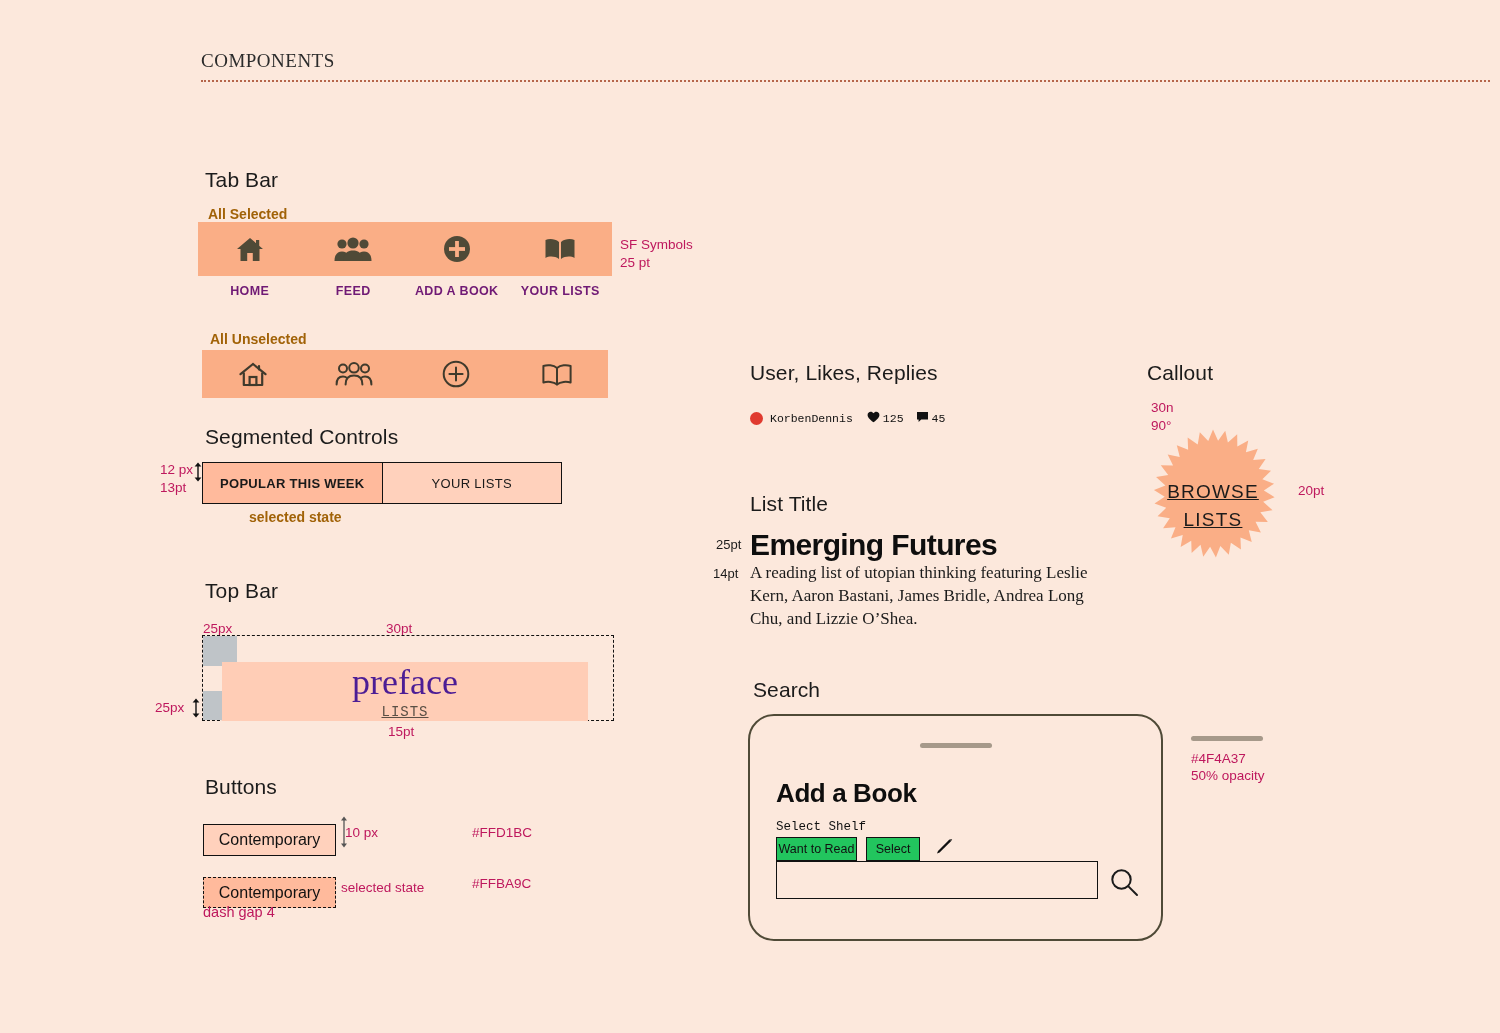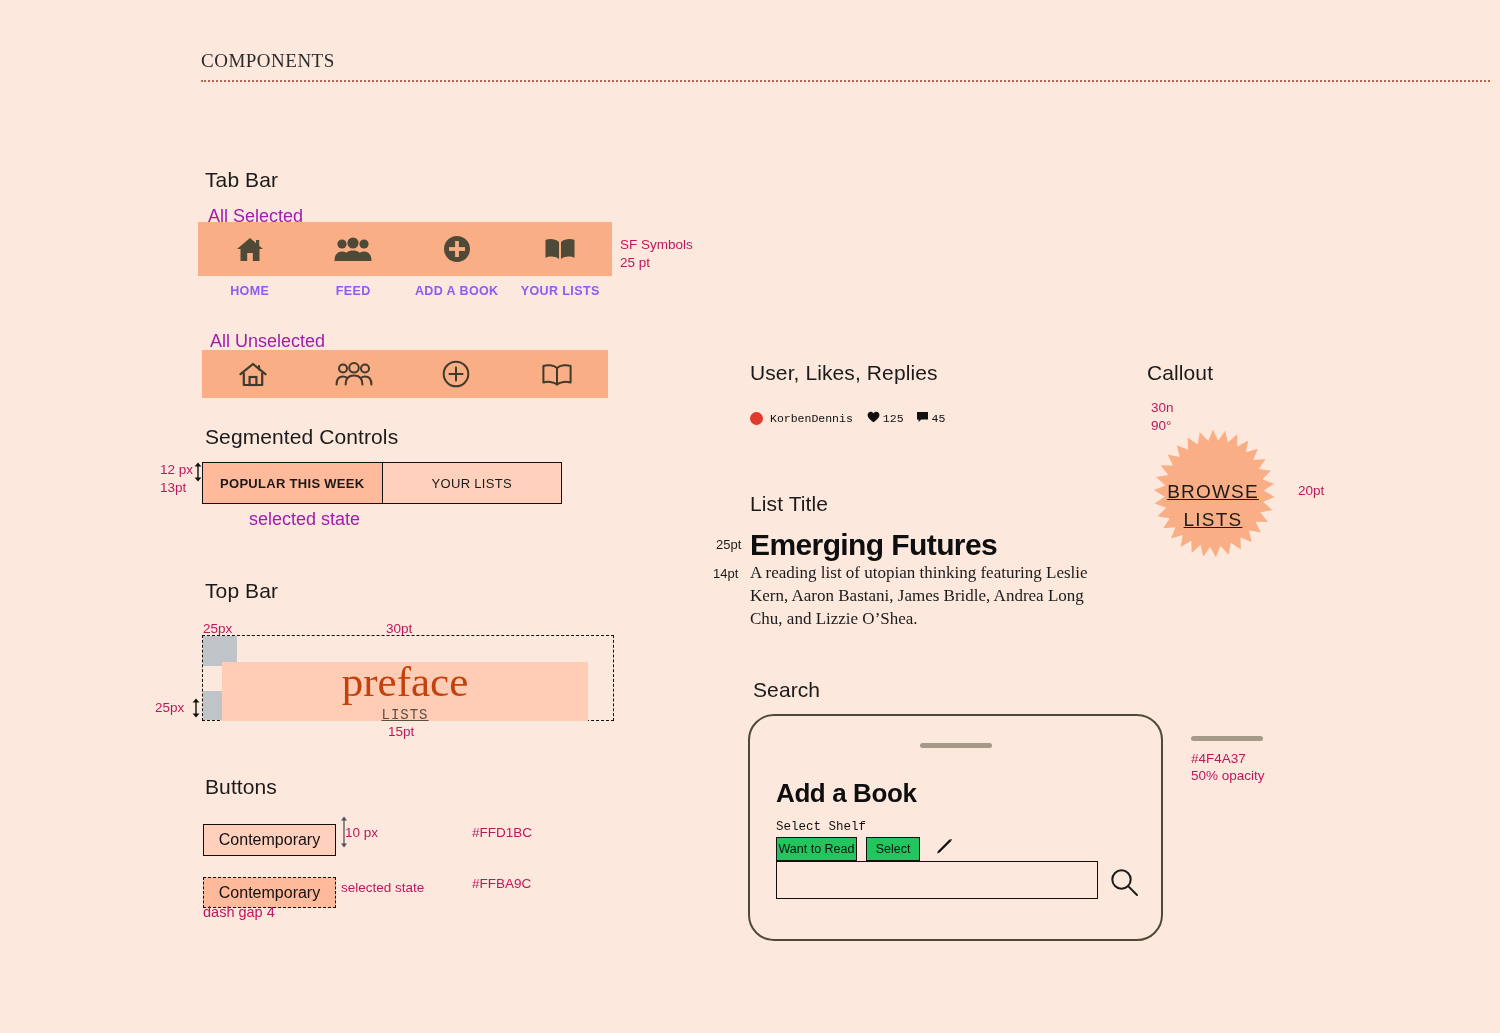--- a/index.html
+++ b/index.html
@@ -33,22 +33,23 @@
     width: 1289px;
   }
 
   
   .section-heading {
     font-size: 21px;
     color: #1b1b1b;
     letter-spacing: .1px;
   }
   .sub-label {
-    font-size: 18px;
-    color: #a21caf;
+    font-size: 14px;
+    color: #a16207;
+    font-weight: bold;
   }
   .anno {
     font-size: 13.5px;
     color: #be185d;
     line-height: 1.32;
     white-space: pre-line;
   }
 
   
   .tabbar {
@@ -66,21 +67,21 @@
   .tab-labels {
     display: flex;
     position: absolute;
   }
   .tab-labels .tl {
     flex: 1;
     text-align: center;
     font-size: 12.5px;
     font-weight: bold;
     letter-spacing: .4px;
-    color: #8b5cf6;
+    color: #701a75;
   }
 
   
   .segmented {
     display: flex;
     border: 1.6px solid #111;
     box-sizing: border-box;
   }
   .segmented .seg {
     flex: 1;
@@ -108,22 +109,22 @@
   .gray-box { background: #BFC4C8; }
   .topbar-band {
     background: #FFCDB6;
     display: flex;
     flex-direction: column;
     align-items: center;
     justify-content: center;
   }
   .topbar-title {
     font-family: "Liberation Serif", serif;
-    font-size: 43px;
-    color: #c2410c;
+    font-size: 36px;
+    color: #4c1d95;
     line-height: 1;
     text-align: center;
   }
   .topbar-sub {
     font-family: "Liberation Mono", monospace;
     font-size: 14px;
     color: #5a4f45;
     text-decoration: underline;
     letter-spacing: 1px;
     margin-top: 4px;

